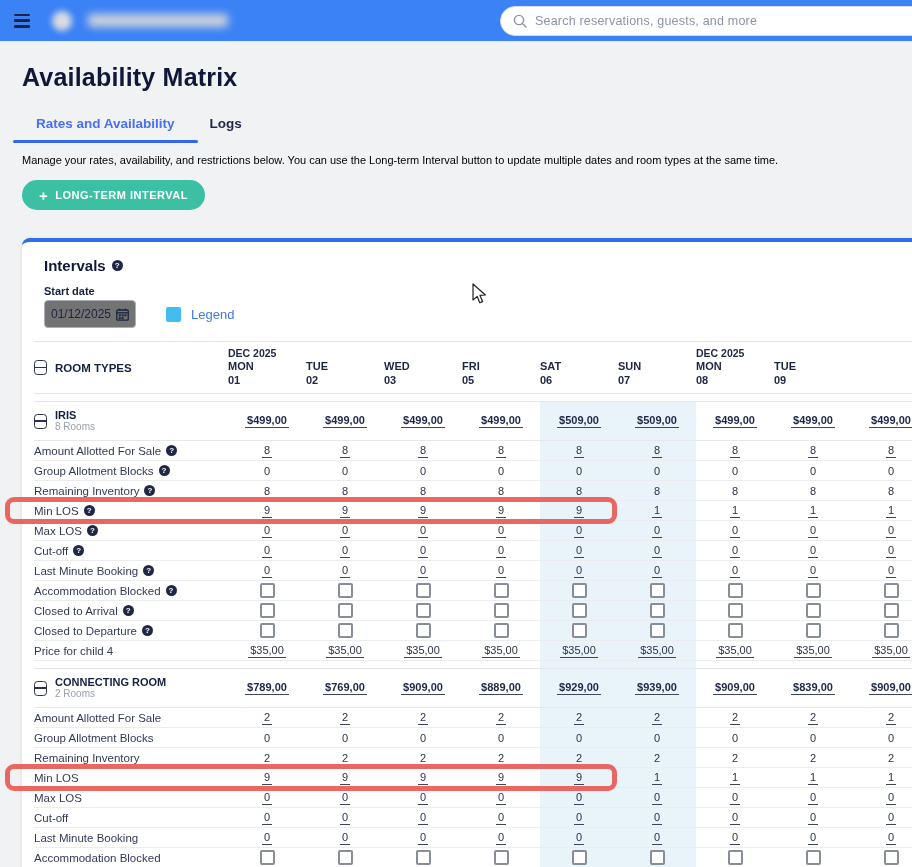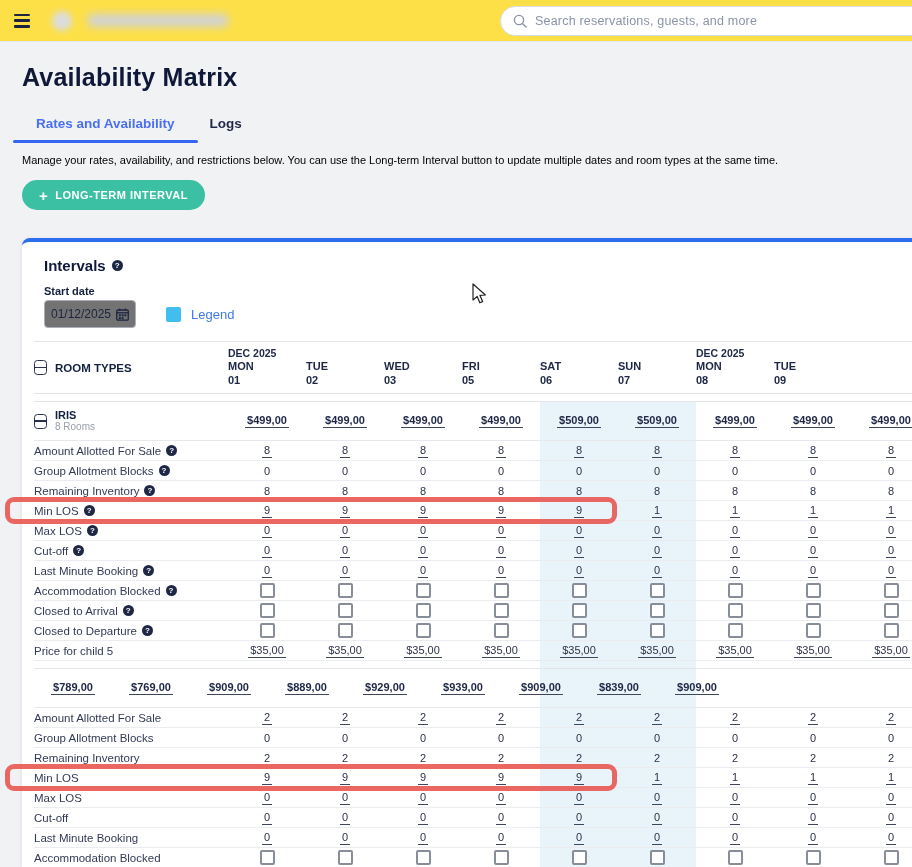--- a/index.html
+++ b/index.html
@@ -2,21 +2,21 @@
 <html><head>
 <meta charset="utf-8">
 <style>
   * { box-sizing: border-box; }
   html,body { margin:0; padding:0; }
   body {
     width:912px; height:867px; overflow:hidden; position:relative;
     background:#f1f2f4; font-family:"Liberation Sans", sans-serif; color:#262c45;
   }
   
-  .topbar { height:42px; background:#fde047; border-bottom:1px solid #e7e9ec;
+  .topbar { height:42px; background:#3b82f6; border-bottom:1px solid #e7e9ec;
     display:flex; align-items:center; position:relative; }
   .hamburger { width:16px; height:14px; margin-left:14px; display:flex; flex-direction:column;
     justify-content:space-between; cursor:pointer; }
   .hamburger span { display:block; height:2.5px; background:#1c2440; border-radius:1px; }
   .blur-circle { width:20px; height:20px; border-radius:50%; background:#dadce0;
     filter:blur(3px); margin-left:22px; }
   .blur-name { width:140px; height:13px; border-radius:3px; background:#cfd2d8;
     filter:blur(4px); margin-left:16px; }
   .searchbar { position:absolute; left:500px; top:6px; width:430px; height:30px;
     border:1px solid #d9dce3; border-radius:16px; background:#fff;
@@ -374,35 +374,42 @@
             <div class="cell"><span class="chk"></span></div>
             <div class="cell"><span class="chk"></span></div>
             <div class="cell"><span class="chk"></span></div>
             <div class="cell"><span class="chk"></span></div>
             <div class="cell"><span class="chk"></span></div>
             <div class="cell"><span class="chk"></span></div>
             <div class="cell"><span class="chk"></span></div>
           </div>
           <div class="row">
             <div class="label-col row-label">
-              <span>Price for child 5</span>
+              <span>Price for child 4</span>
             </div>
             <div class="cell"><span class="vlink">$35,00</span></div>
             <div class="cell"><span class="vlink">$35,00</span></div>
             <div class="cell"><span class="vlink">$35,00</span></div>
             <div class="cell"><span class="vlink">$35,00</span></div>
             <div class="cell"><span class="vlink">$35,00</span></div>
             <div class="cell"><span class="vlink">$35,00</span></div>
             <div class="cell"><span class="vlink">$35,00</span></div>
             <div class="cell"><span class="vlink">$35,00</span></div>
             <div class="cell"><span class="vlink">$35,00</span></div>
           </div>
         </div>
         <div class="sec">
           <div class="sec-head">
+            <div class="label-col">
+              <span class="collapse-ic"></span>
+              <div class="sec-name-wrap">
+                <span class="sec-name">CONNECTING ROOM</span>
+                <span class="sec-rooms">2 Rooms</span>
+              </div>
+            </div>
             <div class="cell"><span class="vlink price">$789,00</span></div>
             <div class="cell"><span class="vlink price">$769,00</span></div>
             <div class="cell"><span class="vlink price">$909,00</span></div>
             <div class="cell"><span class="vlink price">$889,00</span></div>
             <div class="cell"><span class="vlink price">$929,00</span></div>
             <div class="cell"><span class="vlink price">$939,00</span></div>
             <div class="cell"><span class="vlink price">$909,00</span></div>
             <div class="cell"><span class="vlink price">$839,00</span></div>
             <div class="cell"><span class="vlink price">$909,00</span></div>
           </div>

